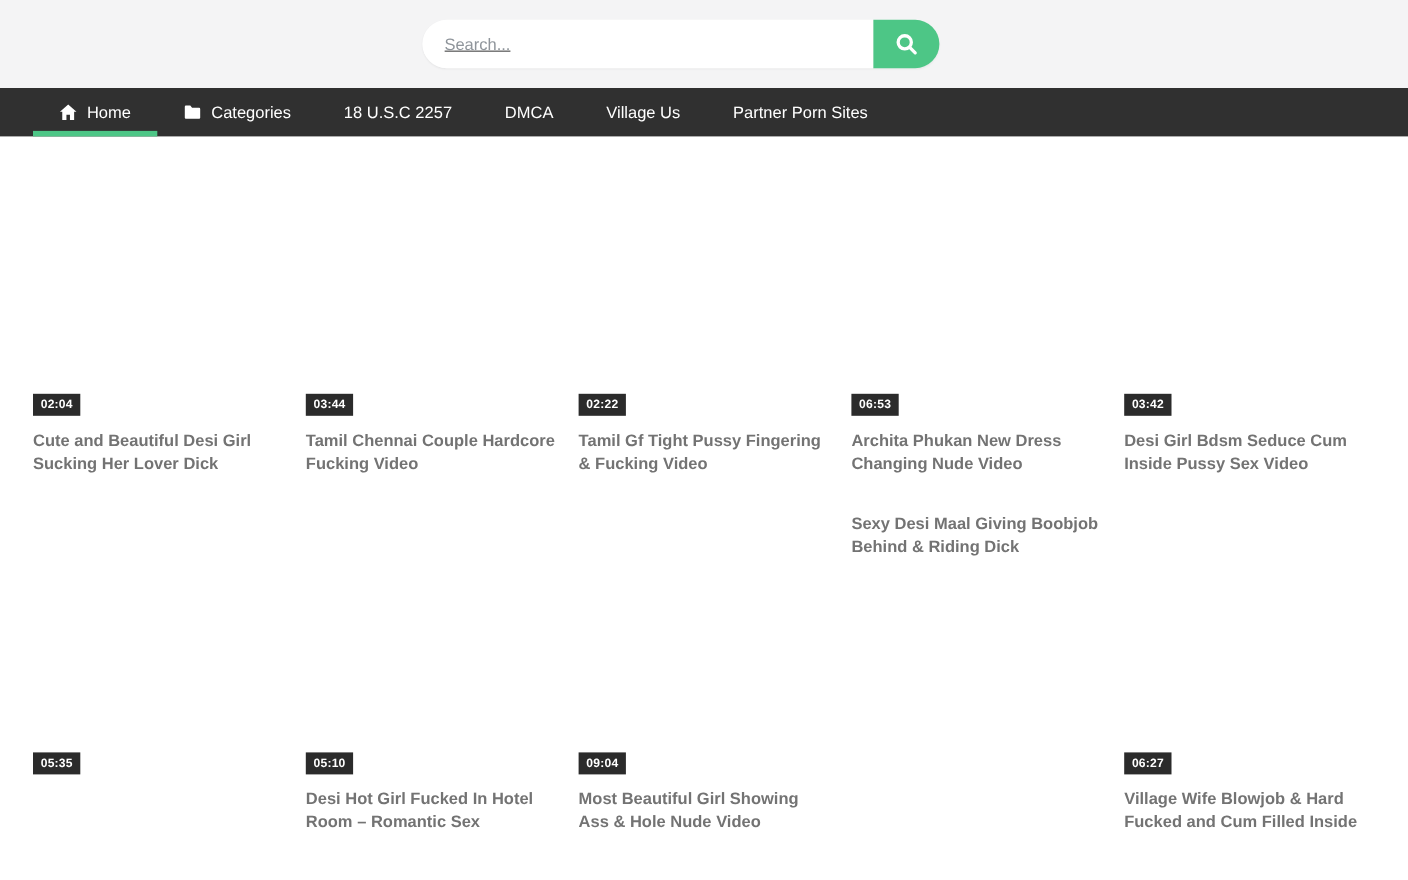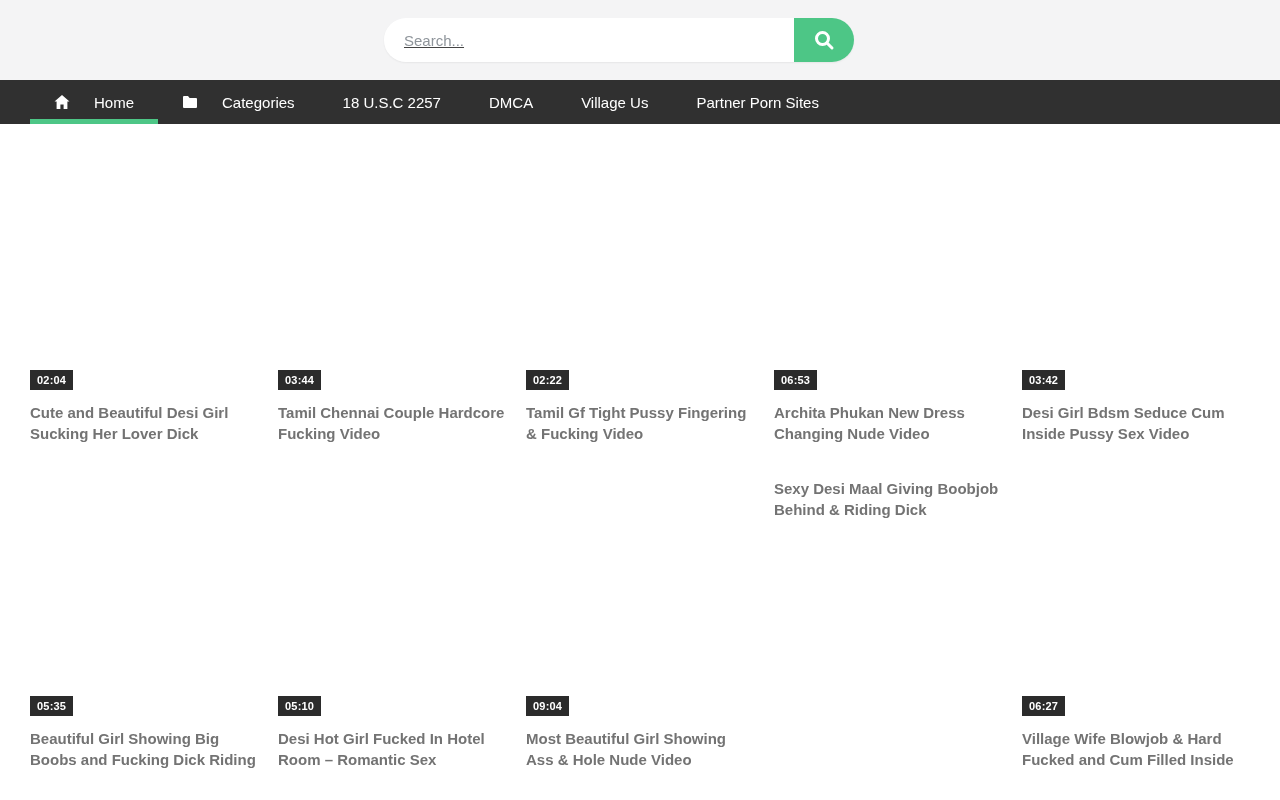--- a/index.html
+++ b/index.html
@@ -12,28 +12,28 @@
                  border-radius:22px; box-shadow:0 1px 2px rgba(0,0,0,0.06); }
   .search-input { flex:1; border:none; outline:none; background:#ffffff;
                   border-radius:22px 0 0 22px; padding:0 20px; font-size:15px; color:#444;
                   font-family:"Liberation Sans", sans-serif;text-decoration:underline; }
   .search-input::placeholder { color:#8f959b; }
   .search-btn { width:60px; border:none; background:#4dc686; border-radius:0 22px 22px 0;
                 display:flex; align-items:center; justify-content:center; cursor:pointer; }
 
   
   .nav { height:44px; background:#303030; display:flex; align-items:stretch; padding-left:30px; }
-  .nav-item { display:flex; align-items:center; gap:24px; padding:0 24px; color:#ffffff;
+  .nav-item { display:flex; align-items:center; gap:9px; padding:0 24px; color:#ffffff;
               font-size:15px; text-decoration:none; position:relative; cursor:pointer; white-space:nowrap; }
   .nav-item.active::after { content:""; position:absolute; left:0; right:0; bottom:0;
                             height:5px; background:#4dc686; }
   .nav-icon { display:flex; align-items:center; }
 
   
-  .grid { padding:20px 30px 0 30px; display:grid; grid-template-columns:repeat(5,1fr);
+  .grid { padding:8px 30px 0 30px; display:grid; grid-template-columns:repeat(5,1fr);
           column-gap:20px; row-gap:26px; }
   .card { display:block; }
   .thumb { position:relative; height:250px; background:#ffffff; display:block; }
   .badge { position:absolute; left:0; bottom:4px; background:#2b2b2b; color:#ffffff;
            font-size:11px; font-weight:bold; padding:4px 7px; letter-spacing:0.2px; }
   .title { display:block; margin-top:8px; font-size:15px; font-weight:bold; color:#737373;
            line-height:21px; text-decoration:none; }
 </style>
 </head>
 <body>
@@ -117,21 +117,20 @@
     <a class="thumb">
       <span class="badge">03:42</span>
     </a>
     <a class="title">Desi Girl Bdsm Seduce Cum Inside Pussy Sex Video</a>
   </div>
 
   <div class="card">
     <a class="thumb">
       <span class="badge">05:35</span>
     </a>
-    <a class="title">Beautiful Girl Showing Big Boobs and Fucking Dick Riding</a>
   </div>
 
   <div class="card">
     <a class="thumb">
       <span class="badge">05:10</span>
     </a>
     <a class="title">Desi Hot Girl Fucked In Hotel Room – Romantic Sex</a>
   </div>
 
   <div class="card">

